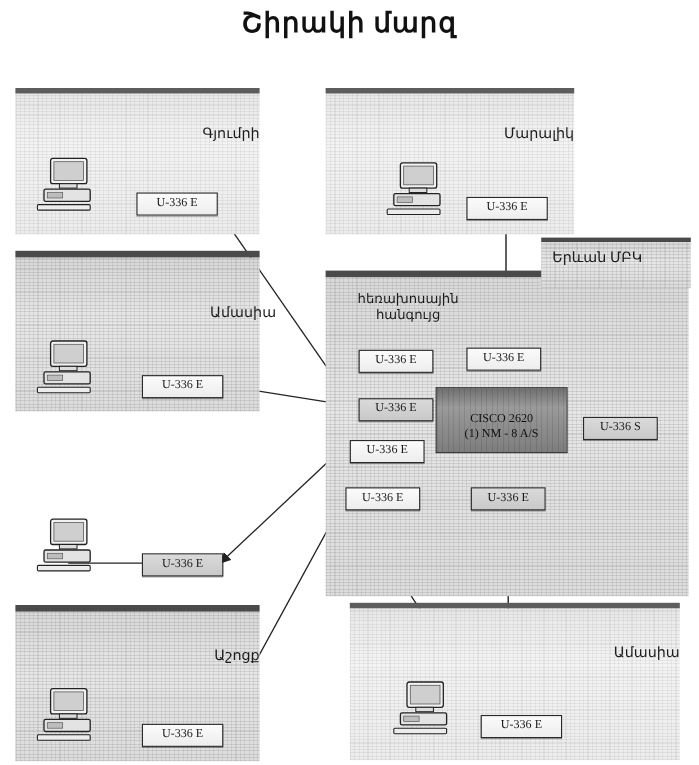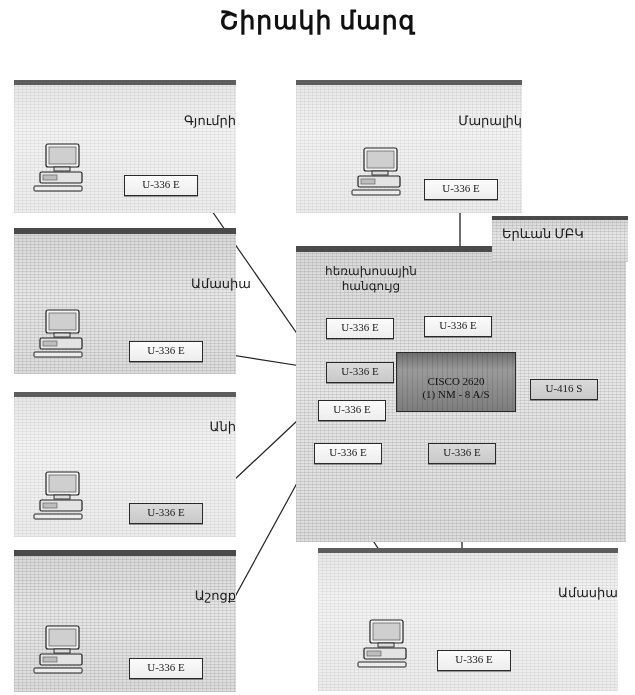--- a/index.html
+++ b/index.html
@@ -161,23 +161,20 @@
     <path d="M398,455 L428,455" stroke="#222" stroke-width="1.1" fill="none"></path>
     <path d="M510,388 L530,388" stroke="#222" stroke-width="1.1" fill="none"></path>
   </svg>
 
   <div class="abs panel" style="left:14px; top:80px; width:222px; height:128px;">
     <div class="panel-label" style="margin-top:28px;">Գյումրի</div>
   </div>
   <div class="abs panel dark" style="left:14px; top:228px; width:222px; height:140px;">
     <div class="panel-label" style="margin-top:42px;padding-left:15px;">Ամասիա</div>
   </div>
-  <div class="abs panel" style="left:14px; top:392px; width:222px; height:140px;">
-    <div class="panel-label" style="margin-top:22px;">Անի</div>
-  </div>
   <div class="abs panel dark" style="left:14px; top:550px; width:222px; height:136px;">
     <div class="panel-label" style="margin-top:32px;">Աշոցք</div>
   </div>
 
   <div class="abs panel" style="left:296px; top:80px; width:226px; height:128px;">
     <div class="panel-label" style="margin-top:28px;">Մարալիկ</div>
   </div>
   <div class="abs panel dark" style="left:296px; top:246px; width:330px; height:290px;"></div>
   <div class="abs panel" style="left:318px; top:548px; width:300px; height:138px;">
     <div class="panel-label" style="margin-top:32px;">Ամասիա</div>
@@ -251,20 +248,20 @@
     <span>հեռախոսային</span><br>
     <span>հանգույց</span>
   </div>
 
   <div class="abs devbox" style="left:326px; top:318px; width:66px;">U-336 E</div>
   <div class="abs devbox" style="left:424px; top:316px; width:66px;">U-336 E</div>
   <div class="abs devbox shade" style="left:326px; top:362px; width:66px;">U-336 E</div>
   <div class="abs devbox" style="left:318px; top:400px; width:66px;">U-336 E</div>
   <div class="abs devbox" style="left:314px; top:443px; width:66px;">U-336 E</div>
   <div class="abs devbox shade" style="left:428px; top:443px; width:66px;">U-336 E</div>
-  <div class="abs devbox shade" style="left:530px; top:379px; width:66px;">U-416 S</div>
+  <div class="abs devbox shade" style="left:530px; top:379px; width:66px;">U-336 S</div>
 
   <div class="abs router" style="left:396px; top:352px; width:120px; height:60px;">
     <span class="rl">CISCO 2620</span>
     <span class="rl">(1) NM - 8 A/S</span>
   </div>
 
 </div>
 
 </body></html>

